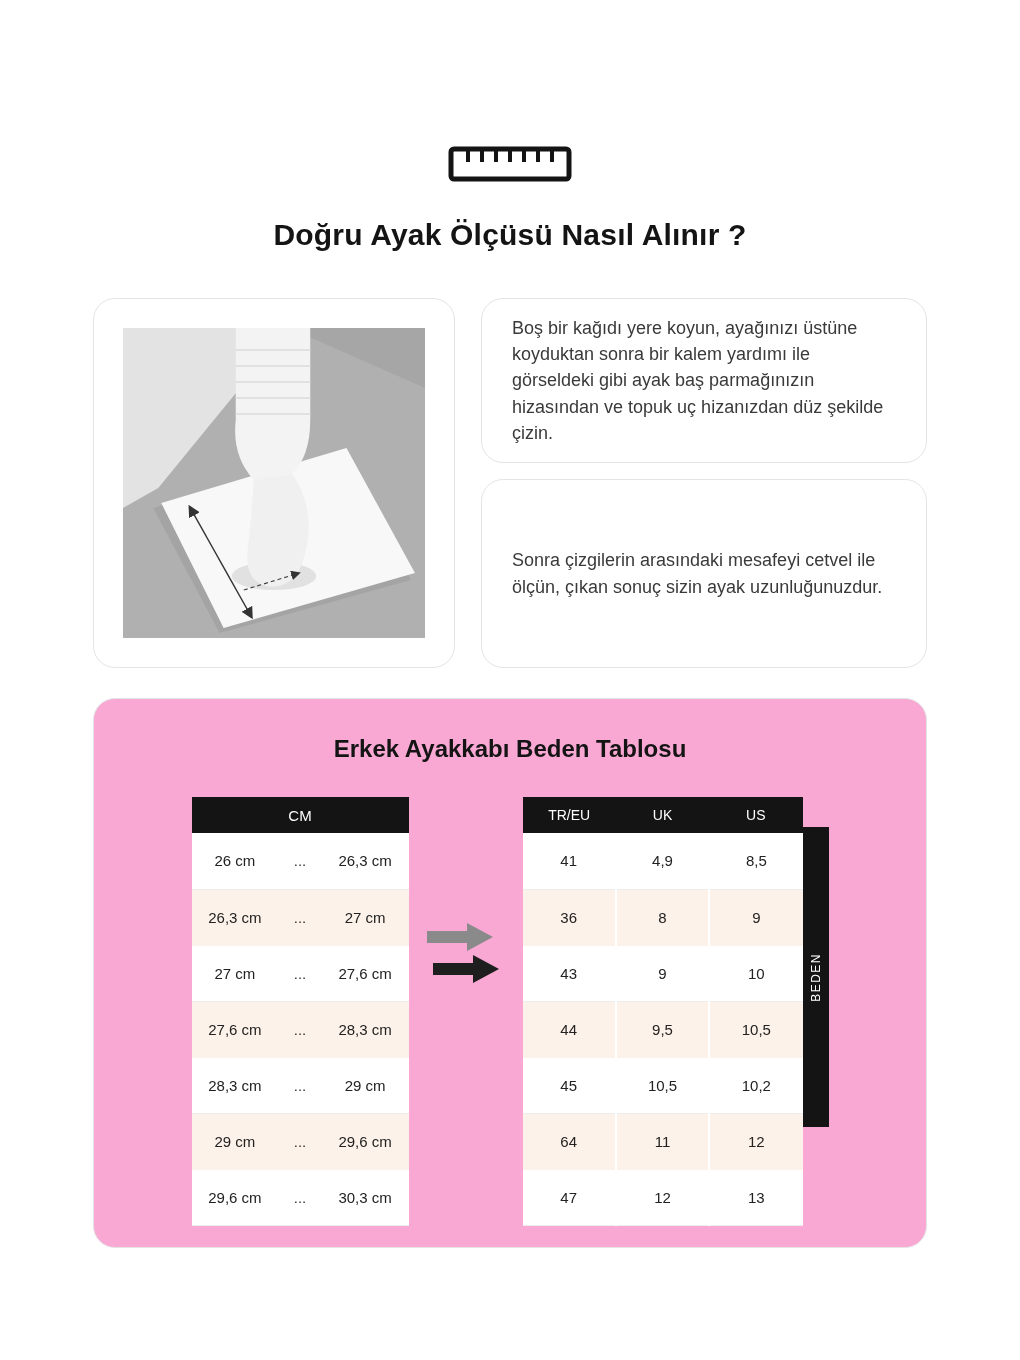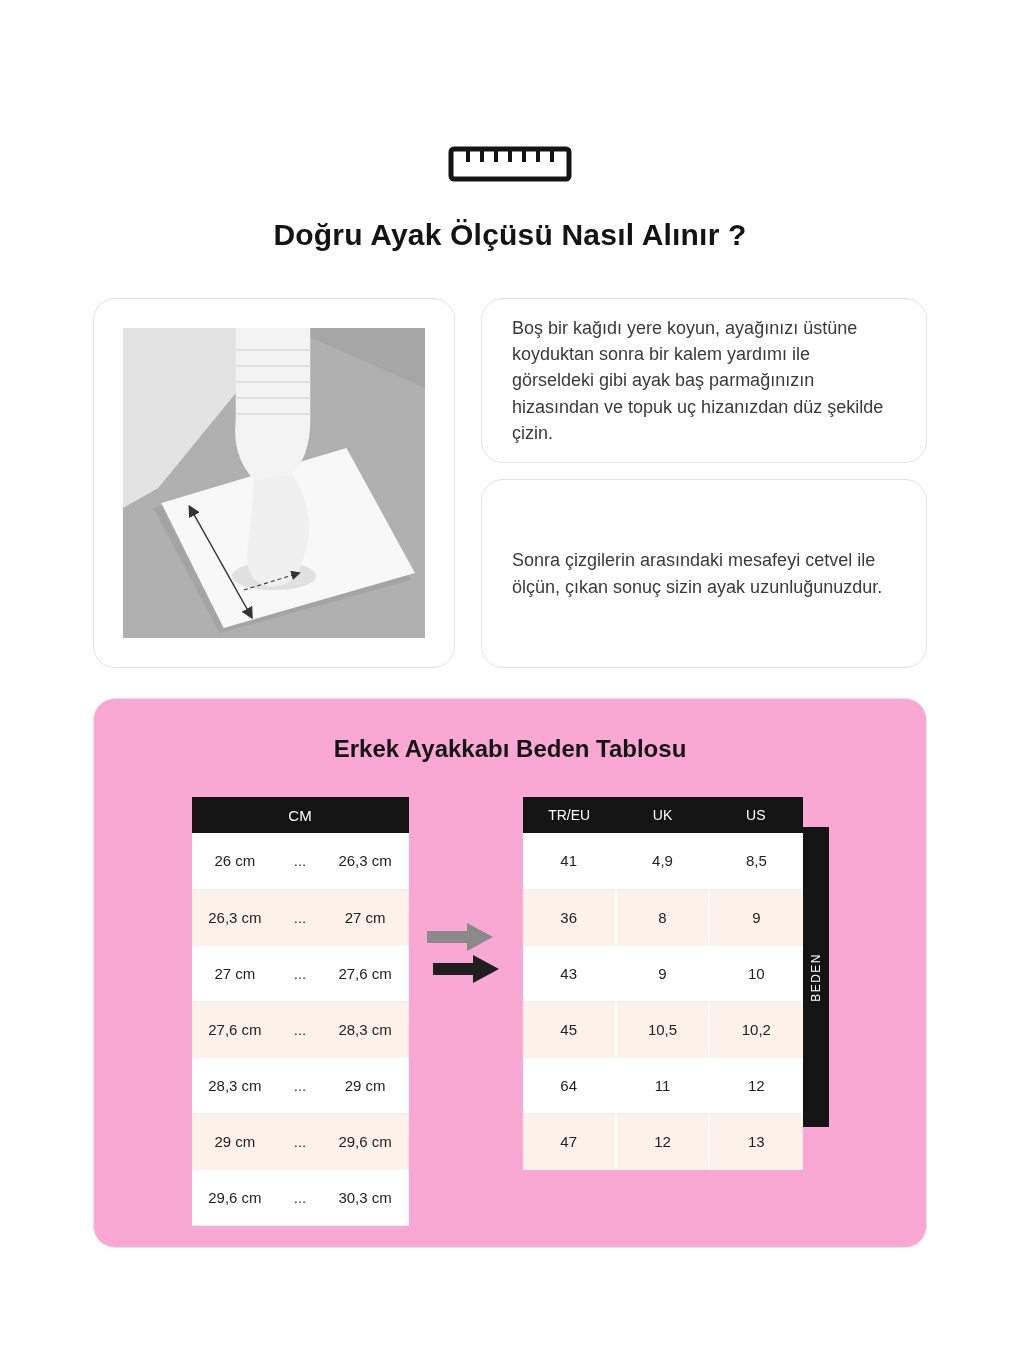--- a/index.html
+++ b/index.html
@@ -193,20 +193,25 @@
             <td>36</td>
             <td>8</td>
             <td>9</td>
           </tr>
           <tr>
             <td>43</td>
             <td>9</td>
             <td>10</td>
           </tr>
           <tr>
+            <td>44</td>
+            <td>9,5</td>
+            <td>10,5</td>
+          </tr>
+          <tr>
             <td>45</td>
             <td>10,5</td>
             <td>10,2</td>
           </tr>
           <tr>
             <td>64</td>
             <td>11</td>
             <td>12</td>
           </tr>
           <tr>

